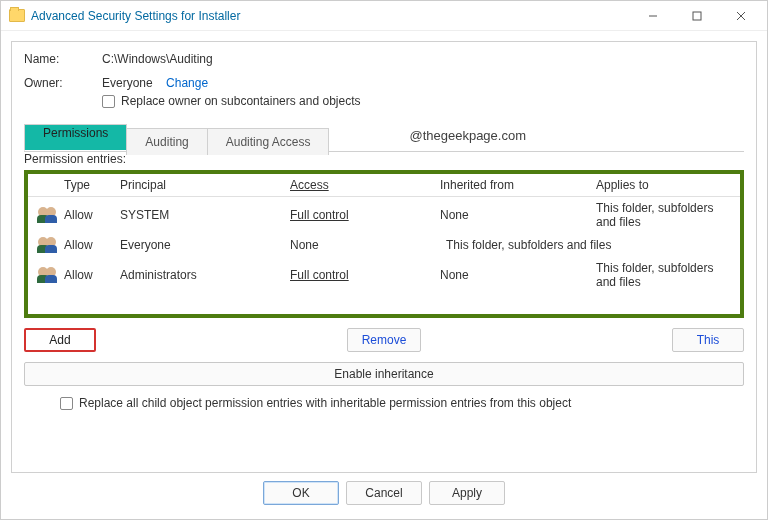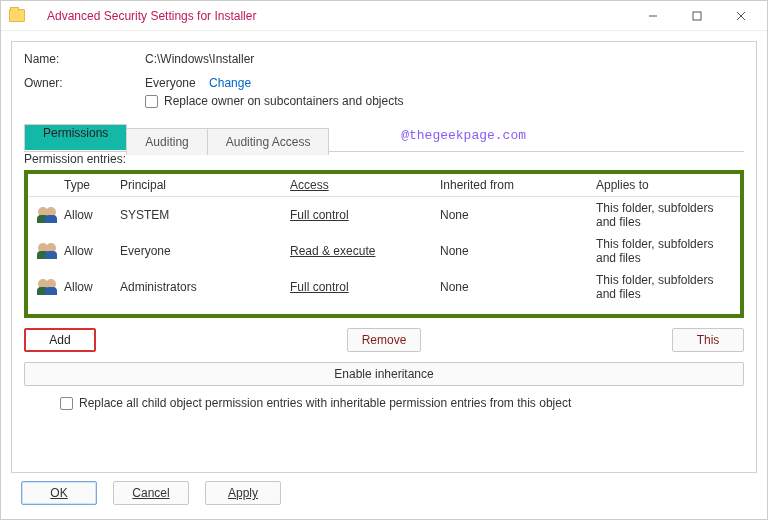--- a/index.html
+++ b/index.html
@@ -1,34 +1,34 @@
 <!DOCTYPE html>
 <html><head>
 <meta charset="utf-8">
 <style>
   * { box-sizing: border-box; font-family: "Segoe UI", Tahoma, sans-serif; font-size: 12px; }
   body { margin: 0; background: #fff; color: #333; width: 768px; height: 520px; overflow: hidden; }
   .window { border: 1px solid #ccc; width: 768px; height: 520px; display: flex; flex-direction: column; }
   .titlebar { display: flex; align-items: center; height: 30px; padding: 0 4px; border-bottom: 1px solid #eee; }
   .titlebar .folder-icon { width: 16px; height: 13px; background: #ffd76a; border: 1px solid #e2b849; border-radius: 1px; margin: 0 6px 0 4px; position: relative; }
   .titlebar .folder-icon::before { content: ""; position: absolute; top: -3px; left: 0; width: 7px; height: 3px; background: #ffd76a; border: 1px solid #e2b849; border-bottom: none; border-radius: 1px 1px 0 0; }
-  .titlebar .title { flex: 1; color: #be185d; margin-left: 16px; }
+  .titlebar .title { flex: 1; color: #0369a1; }
   .win-btns { display: flex; }
   .win-btn { width: 44px; height: 28px; display: flex; align-items: center; justify-content: center; color: #555; }
   .win-btn svg { width: 10px; height: 10px; stroke: #555; stroke-width: 1; fill: none; }
   .content { flex: 1; padding: 10px 10px 6px 10px; display: flex; flex-direction: column; }
   .panel { border: 1px solid #d0d0d0; flex: 1; display: flex; flex-direction: column; padding: 10px 12px 8px 12px; position: relative; }
-  .row { display: flex; align-items: center; margin-bottom: 10px; gap: 43px; }
+  .row { display: flex; align-items: center; margin-bottom: 10px; }
   .row.top { align-items: flex-start; }
   .lbl { width: 78px; color: #333; }
   .val { color: #333; }
   .link { color: #0066cc; margin-left: 10px; cursor: pointer; }
   .check-row { display: flex; align-items: center; margin-top: 4px; }
   .chk { width: 13px; height: 13px; border: 1px solid #888; border-radius: 2px; margin-right: 6px; background: #fff; }
-  .watermark { position: absolute; right: 230px; top: 86px; color: #8b5cf6; font-size: 13px; pointer-events: none; font-family: Liberation Mono, monospace; }
+  .watermark { position: absolute; right: 230px; top: 86px; color: #404040; font-size: 13px; pointer-events: none; }
   .tabs { display: flex; border-bottom: 1px solid #d0d0d0; margin-top: 6px; }
   .tab { padding: 6px 18px; border: 1px solid #d0d0d0; border-bottom: none; background: #f4f4f4; color: #555; margin-right: -1px; position: relative; top: 4px; cursor: pointer; }
   .tab.active { background: #14b8a6; color: #222; top: 0; padding-top: 1px; border-bottom: 1px solid #fff; }
   .hint { margin: 10px 0 8px 0; color: #333; }
   .sub-label { margin-bottom: 4px; color: #333; }
   .grid { border: 4px solid #4d7c0f; height: 148px; overflow: hidden; }
   .ghead { display: flex; border-bottom: 1px solid #e0e0e0; background: #fff; }
   .ghead .c, .grow .c { padding: 4px 6px; }
   .c.icon { width: 30px; }
   .c.type { width: 56px; }
@@ -39,25 +39,25 @@
   .ghead .c { color: #333; font-weight: 400; }
   .grow { display: flex; align-items: center; }
   .grow .c { color: #333; }
   .pair-icon { width: 22px; height: 16px; position: relative; margin-left: 4px; }
   .pair-icon .h { width: 10px; height: 10px; border-radius: 50%; background: #d9b48f; position: absolute; }
   .pair-icon .b { width: 12px; height: 8px; border-radius: 4px 4px 0 0; position: absolute; top: 8px; }
   .pair-icon .h1 { left: 0; top: 0; } .pair-icon .b1 { left: -1px; background: #2e6a3e; }
   .pair-icon .h2 { left: 8px; top: 0; } .pair-icon .b2 { left: 7px; background: #2f5ea8; }
   .btn-row { display: flex; gap: 8px; margin-top: 10px; justify-content: space-between; }
   .btn { min-width: 72px; height: 24px; border: 1px solid #c8c8c8; background: #fafafa; color: #333; display: flex; align-items: center; justify-content: center; border-radius: 2px; cursor: pointer; padding: 0 14px; }
-  .btn.disabled { color: #7f1d1d; cursor: default; }
+  .btn.disabled { color: #1d4ed8; cursor: default; }
   .btn.red-outline { border: 2px solid #d4322f; background: #fff; color: #222; }
   .enable-row { margin-top: 10px; }
   .replace-row { display: flex; align-items: center; margin-top: 10px; margin-left: 36px; }
-  .footer { display: flex; justify-content: flex-start; gap: 16px; padding: 8px 10px; text-decoration: underline; }
+  .footer { display: flex; justify-content: center; gap: 7px; padding: 8px 10px; }
   .footer .btn { min-width: 76px; }
   .footer .btn.primary { border: 1px solid #7aa7d9; box-shadow: inset 0 0 0 1px #cfe3f7; }
 </style>
 </head>
 <body>
 
 <div class="window">
 
   <div class="titlebar">
     <div class="folder-icon"></div>
@@ -80,21 +80,21 @@
           </svg>
         </div>
     </div>
   </div>
 
   <div class="content">
     <div class="panel">
 
       <div class="row">
         <div class="lbl">Name:</div>
-        <div class="val">C:\Windows\Installer</div>
+        <div class="val">C:\Windows\Auditing</div>
       </div>
 
       <div class="row top">
         <div class="lbl">Owner:</div>
         <div>
           <span class="val">Everyone</span>
           <span class="link">Change</span>
           <div class="check-row">
             <div class="chk"></div>
             <span>Replace owner on subcontainers and objects</span>
@@ -141,21 +141,20 @@
               <div class="c icon">
                 <div class="pair-icon">
                   <div class="h h1"></div>
                   <div class="b b1"></div>
                   <div class="h h2"></div>
                   <div class="b b2"></div>
                 </div>
               </div>
               <div class="c type">Allow</div>
               <div class="c prin">Everyone</div>
-              <div class="c acc">Read &amp; execute</div>
               <div class="c inh">None</div>
               <div class="c app">This folder, subfolders and files</div>
             </div>
             <div class="grow">
               <div class="c icon">
                 <div class="pair-icon">
                   <div class="h h1"></div>
                   <div class="b b1"></div>
                   <div class="h h2"></div>
                   <div class="b b2"></div>

